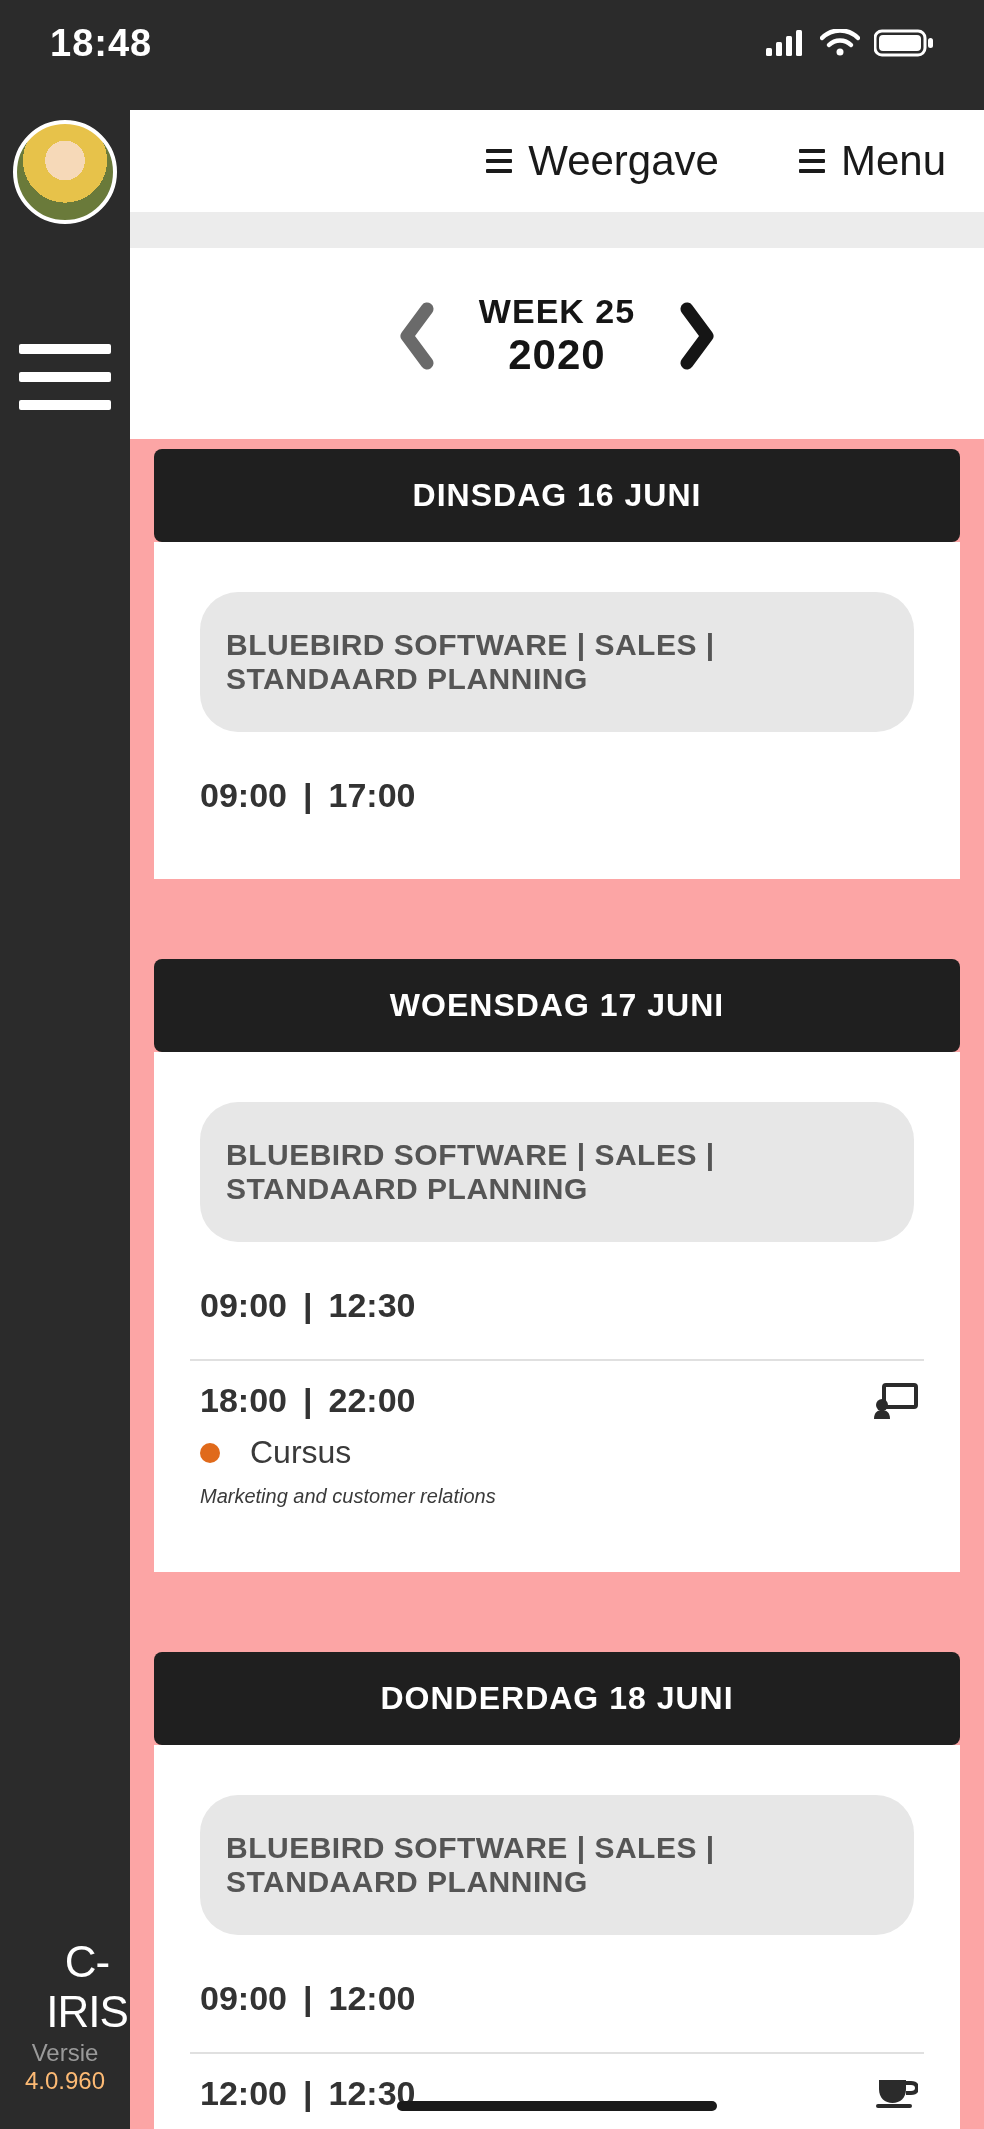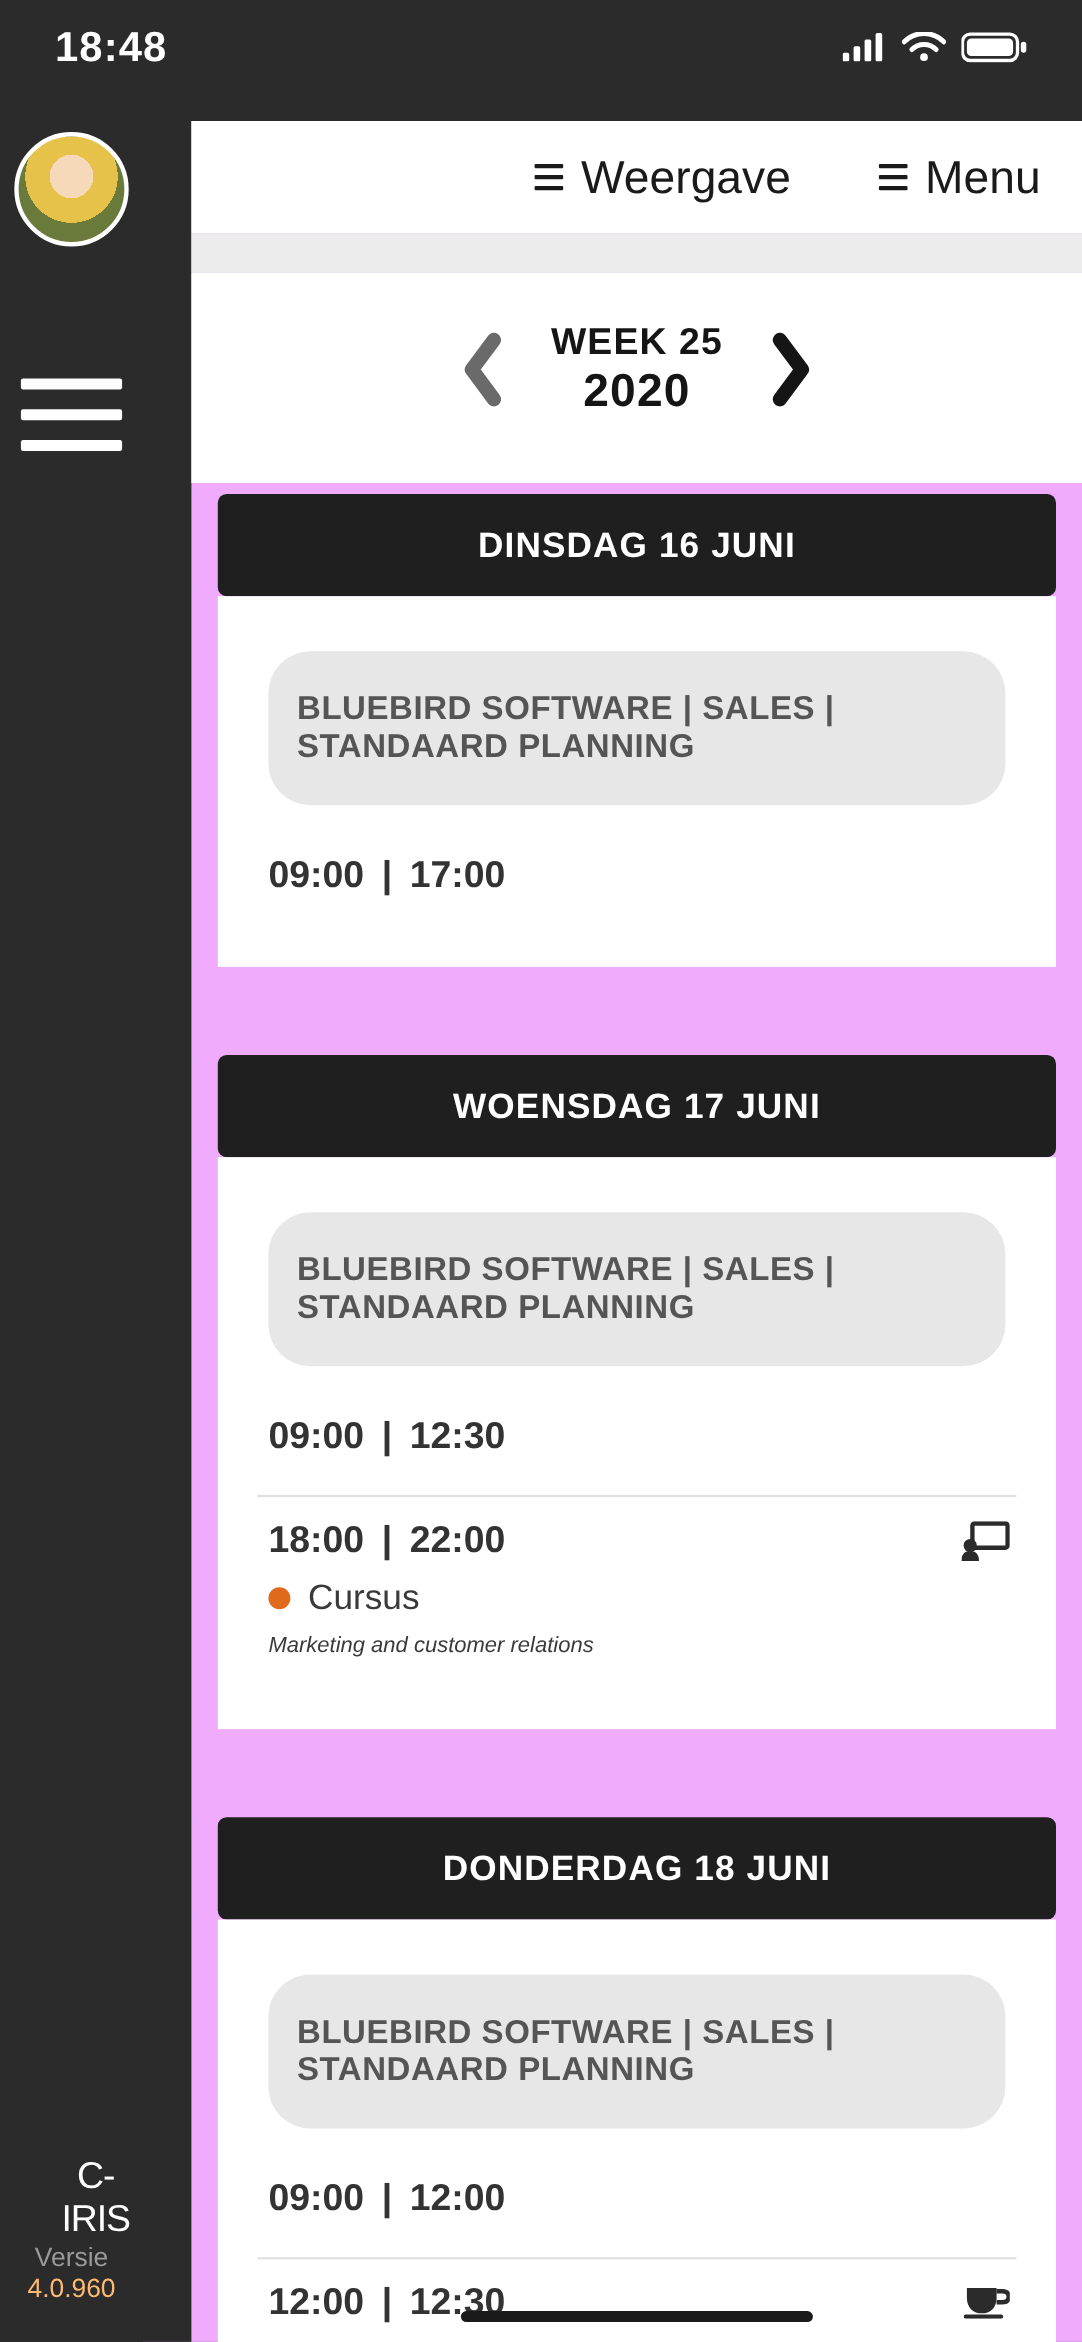--- a/index.html
+++ b/index.html
@@ -49,33 +49,32 @@
       margin-top: 120px;
       width: 92px;
       display: flex; flex-direction: column; gap: 18px;
       cursor: pointer;
     }
     .hamburger span { display:block; height:10px; background:#fff; border-radius:2px; }
     .footer-brand {
       position: absolute; bottom: 34px; left: 0; right: 0;
       text-align: center; color:#fff;
     }
-    .footer-brand .brand { font-size:34px; font-weight:500; font-family: "Trebuchet MS", sans-serif; letter-spacing: -1px; padding-left: 44px; }
+    .footer-brand .brand { font-size:44px; font-weight:500; font-family: "Trebuchet MS", sans-serif; letter-spacing: -1px; padding-left: 44px; }
     .footer-brand .ver-label { font-size:24px; color:#9a9a9a; margin-top: 2px; }
     .footer-brand .ver-num   { font-size:24px; color:#fdba74; }
 
     
     .content {
       position: absolute;
       left: 130px;
       top: 110px;
       right: 0;
       bottom: 0;
-      background: #f0abfc;
-      margin-left: 44px;
+      background: #fca5a5;
     }
 
     
     .top-menu {
       background: #fff;
       height: 102px;
       display: flex;
       justify-content: flex-end;
       align-items: center;
       gap: 80px;
@@ -143,21 +142,21 @@
     }
     .slot + .slot { border-top: 2px solid #e0e0e0; }
     .slot-time {
       font-size: 34px; font-weight: 800; color: #333;
       display: flex; align-items: center; gap: 16px;
     }
     .slot-sep { font-weight: 800; }
     .slot-label { font-size: 32px; color:#3a3a3a; margin-top: 14px; }
     .slot-sub   { font-size: 20px; color:#3a3a3a; margin-top: 14px; font-style: italic; }
 
-    .dot-label { display:flex; align-items:center; gap:16px; margin-top: 14px; }
+    .dot-label { display:flex; align-items:center; gap:30px; margin-top: 14px; }
     .dot { width: 20px; height: 20px; border-radius: 10px; background:#e06a1b; display:inline-block; }
 
     .slot-icon {
       position: absolute; right: 6px; top: 22px;
     }
 
     .gap-between-days { height: 70px; }
 
     
     .home-indicator {

